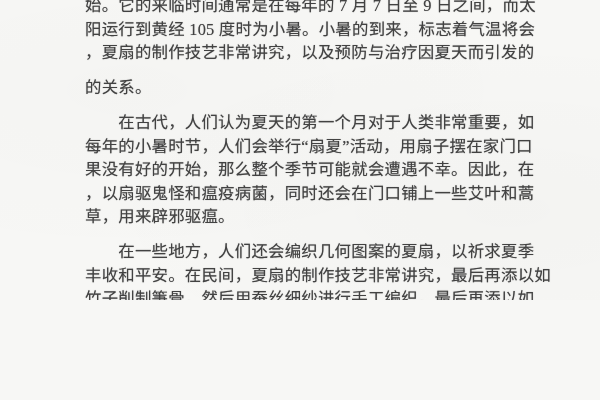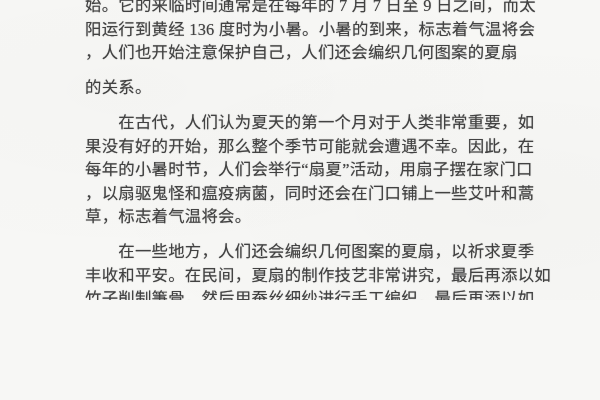--- a/index.html
+++ b/index.html
@@ -42,32 +42,32 @@
     white-space: pre;     
   }
 </style>
 </head>
 <body>
 
 <div class="page">
   <div class="text-block">
       <div class="paragraph">
         <div class="line">始。它的来临时间通常是在每年的 7 月 7 日至 9 日之间，而太</div>
-        <div class="line">阳运行到黄经 136 度时为小暑。小暑的到来，标志着气温将会</div>
-        <div class="line">，人们也开始注意保护自己，人们还会编织几何图案的夏扇</div>
+        <div class="line">阳运行到黄经 105 度时为小暑。小暑的到来，标志着气温将会</div>
+        <div class="line">，夏扇的制作技艺非常讲究，以及预防与治疗因夏天而引发的</div>
       </div>
       <div class="paragraph">
         <div class="line">的关系。</div>
       </div>
       <div class="paragraph">
         <div class="line">　　在古代，人们认为夏天的第一个月对于人类非常重要，如</div>
+        <div class="line">每年的小暑时节，人们会举行“扇夏”活动，用扇子摆在家门口</div>
         <div class="line">果没有好的开始，那么整个季节可能就会遭遇不幸。因此，在</div>
-        <div class="line">每年的小暑时节，人们会举行“扇夏”活动，用扇子摆在家门口</div>
         <div class="line">，以扇驱鬼怪和瘟疫病菌，同时还会在门口铺上一些艾叶和蒿</div>
-        <div class="line">草，标志着气温将会。</div>
+        <div class="line">草，用来辟邪驱瘟。</div>
       </div>
       <div class="paragraph">
         <div class="line">　　在一些地方，人们还会编织几何图案的夏扇，以祈求夏季</div>
         <div class="line">丰收和平安。在民间，夏扇的制作技艺非常讲究，最后再添以如</div>
         <div class="line">竹子削制箑骨，然后用蚕丝细纱进行手工编织，最后再添以如</div>
       </div>
     </div>
 </div>
 
 </body></html>

